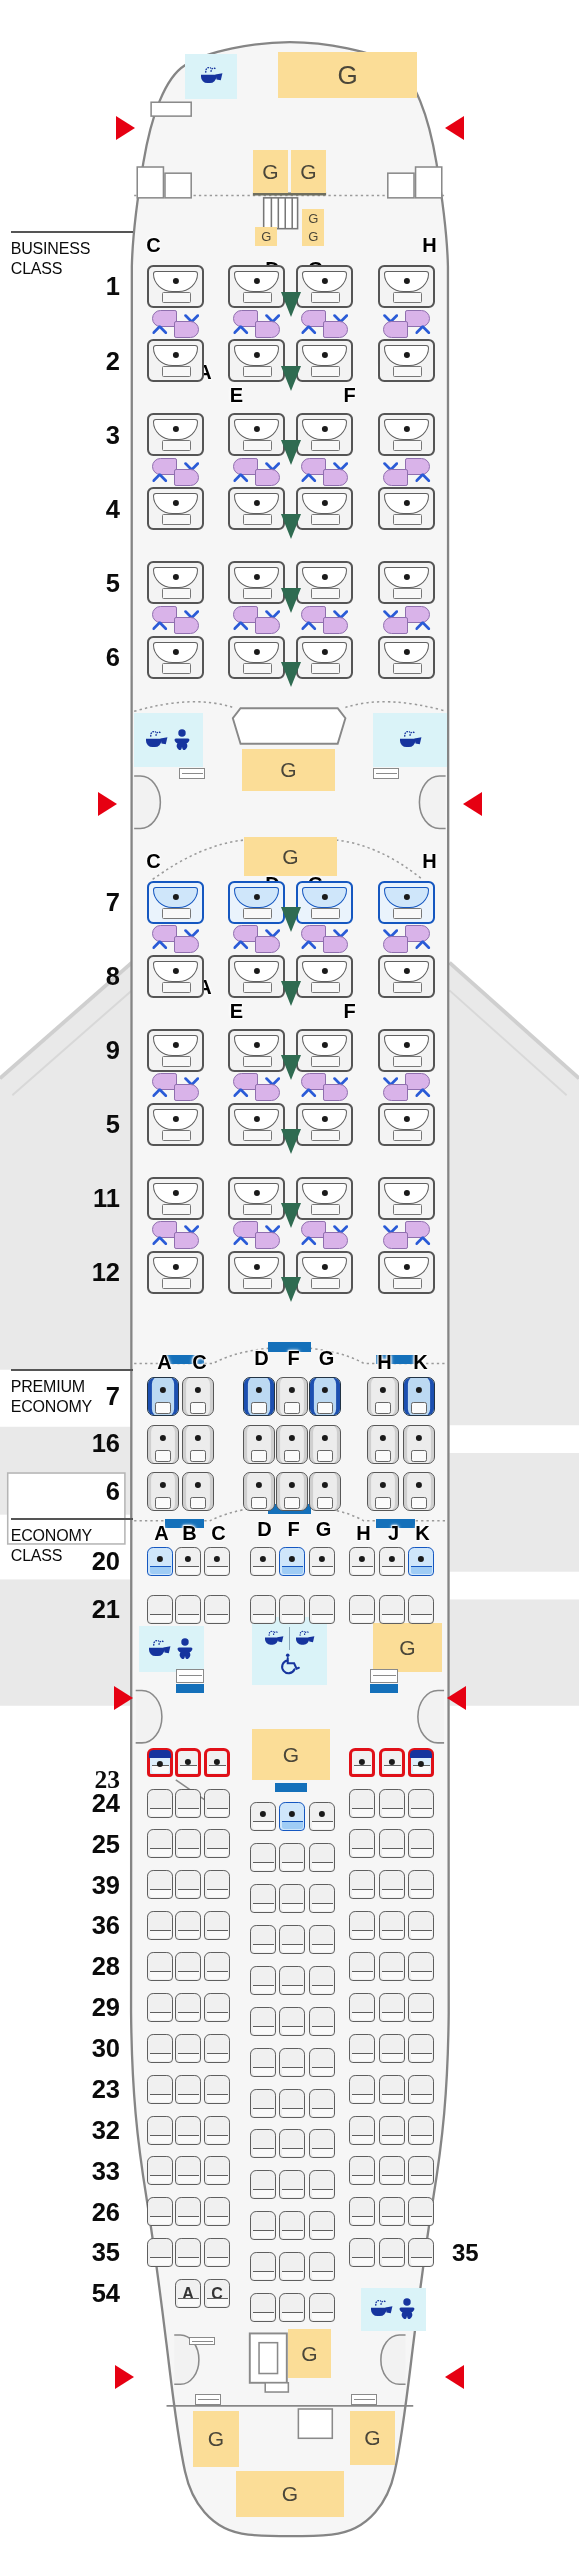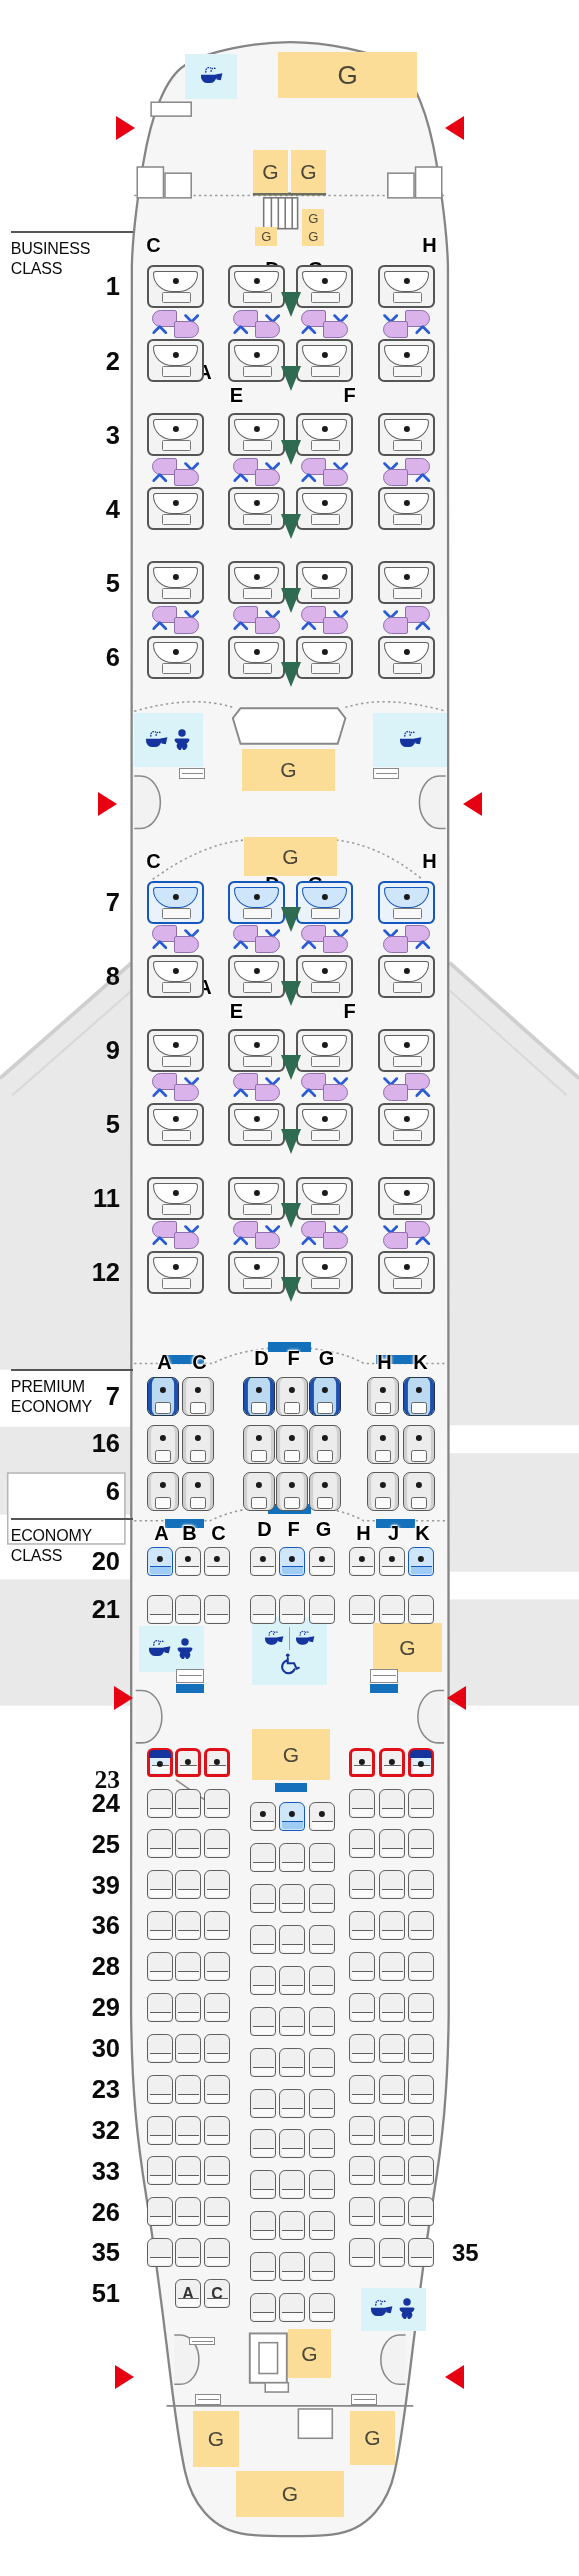--- a/index.html
+++ b/index.html
@@ -310,21 +310,21 @@
       <div class="abs rownum" style="left: 66px; top: 1870px; width: 54px; height: 31px;">39</div>
       <div class="abs rownum" style="left: 66px; top: 1910px; width: 54px; height: 31px;">36</div>
       <div class="abs rownum" style="left: 66px; top: 1951px; width: 54px; height: 31px;">28</div>
       <div class="abs rownum" style="left: 66px; top: 1992px; width: 54px; height: 31px;">29</div>
       <div class="abs rownum" style="left: 66px; top: 2033px; width: 54px; height: 31px;">30</div>
       <div class="abs rownum" style="left: 66px; top: 2074px; width: 54px; height: 31px;">23</div>
       <div class="abs rownum" style="left: 66px; top: 2115px; width: 54px; height: 31px;">32</div>
       <div class="abs rownum" style="left: 66px; top: 2156px; width: 54px; height: 31px;">33</div>
       <div class="abs rownum" style="left: 66px; top: 2197px; width: 54px; height: 31px;">26</div>
       <div class="abs rownum" style="left: 66px; top: 2237px; width: 54px; height: 31px;">35</div>
-      <div class="abs rownum" style="left: 66px; top: 2278px; width: 54px; height: 31px;">51</div>
+      <div class="abs rownum" style="left: 66px; top: 2278px; width: 54px; height: 31px;">54</div>
       <div class="abs letter" style="left: 142px; top: 234px; width: 23px; height: 25px;">C</div>
       <div class="abs letter" style="left: 261px; top: 258px; width: 23px; height: 25px;">D</div>
       <div class="abs letter" style="left: 304px; top: 258px; width: 23px; height: 25px;">G</div>
       <div class="abs letter" style="left: 418px; top: 234px; width: 23px; height: 25px;">H</div>
       <div class="abs letter" style="left: 193px; top: 361px; width: 23px; height: 25px;">A</div>
       <div class="abs letter" style="left: 225px; top: 384px; width: 23px; height: 25px;">E</div>
       <div class="abs letter" style="left: 338px; top: 384px; width: 23px; height: 25px;">F</div>
       <div class="abs letter" style="left: 373px; top: 361px; width: 23px; height: 25px;">K</div>
       <div class="abs letter" style="left: 142px; top: 850px; width: 23px; height: 25px;">C</div>
       <div class="abs letter" style="left: 261px; top: 873px; width: 23px; height: 25px;">D</div>

